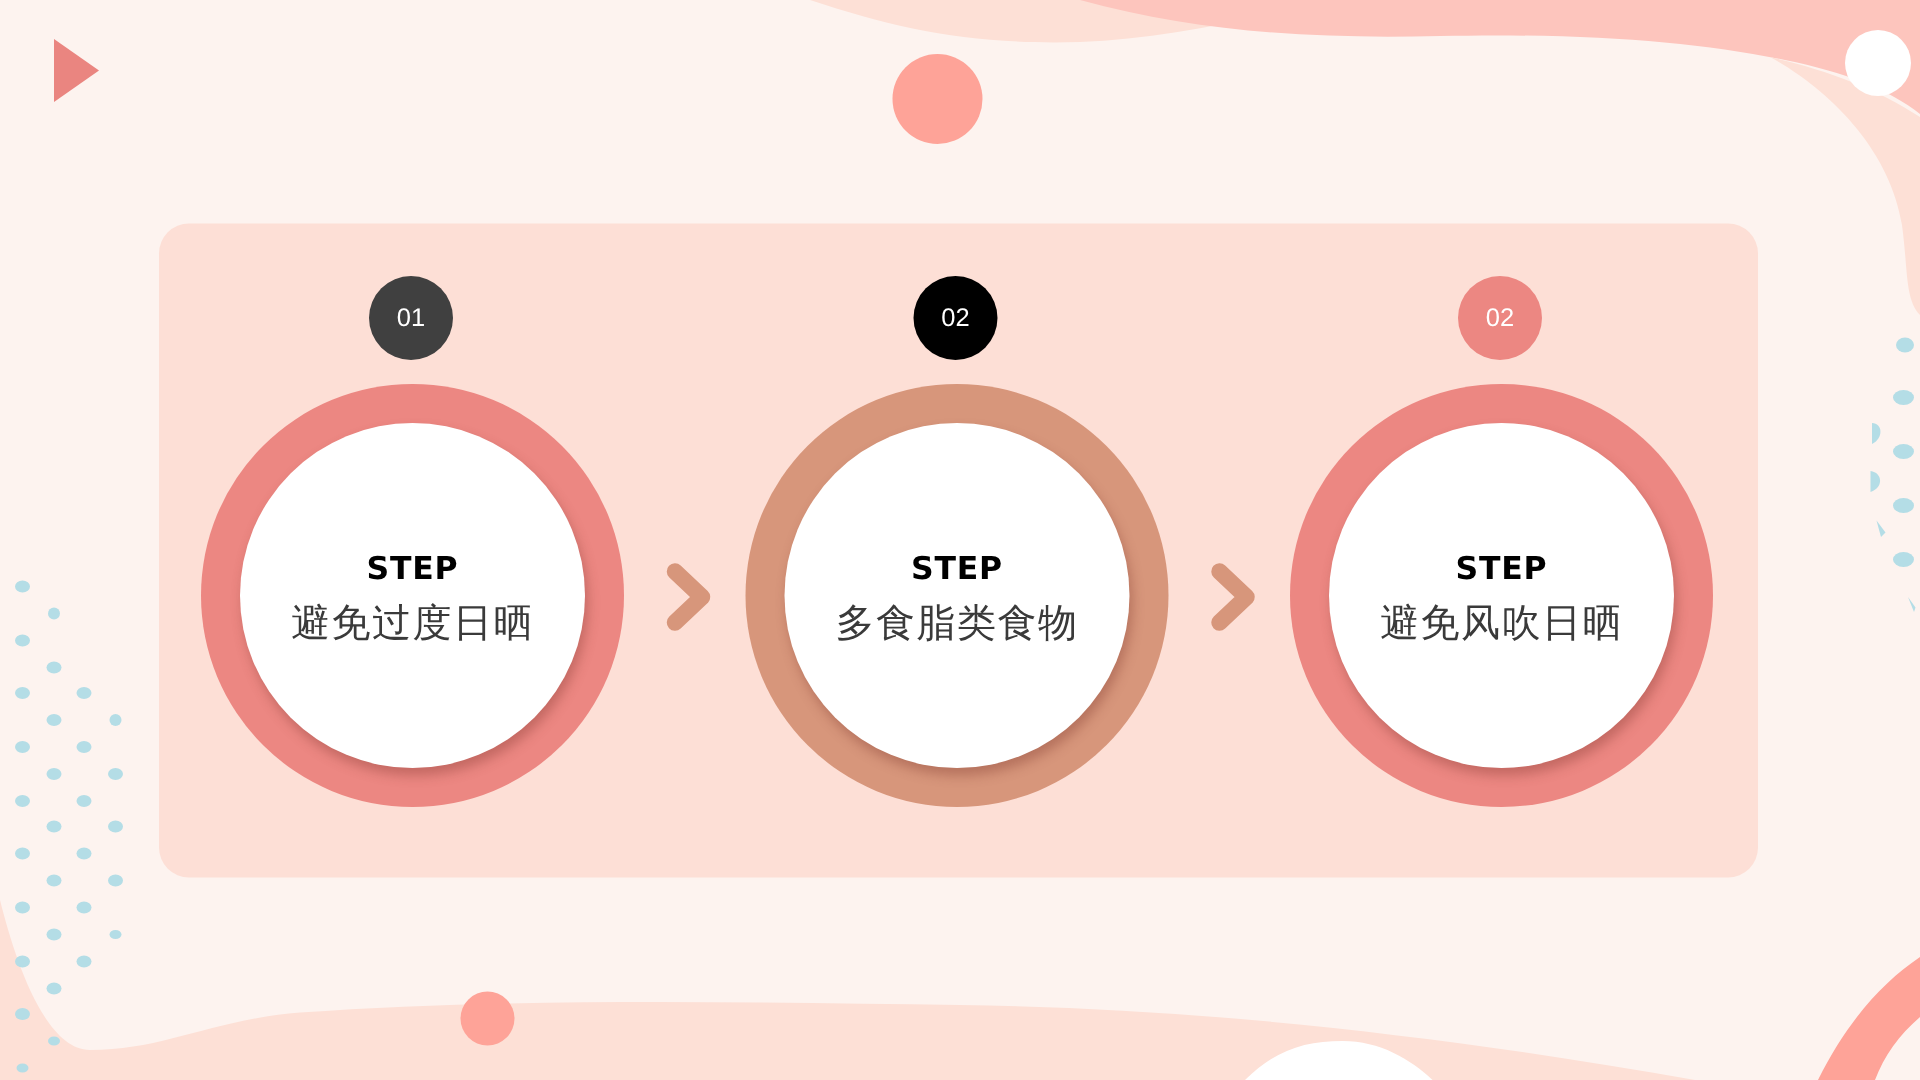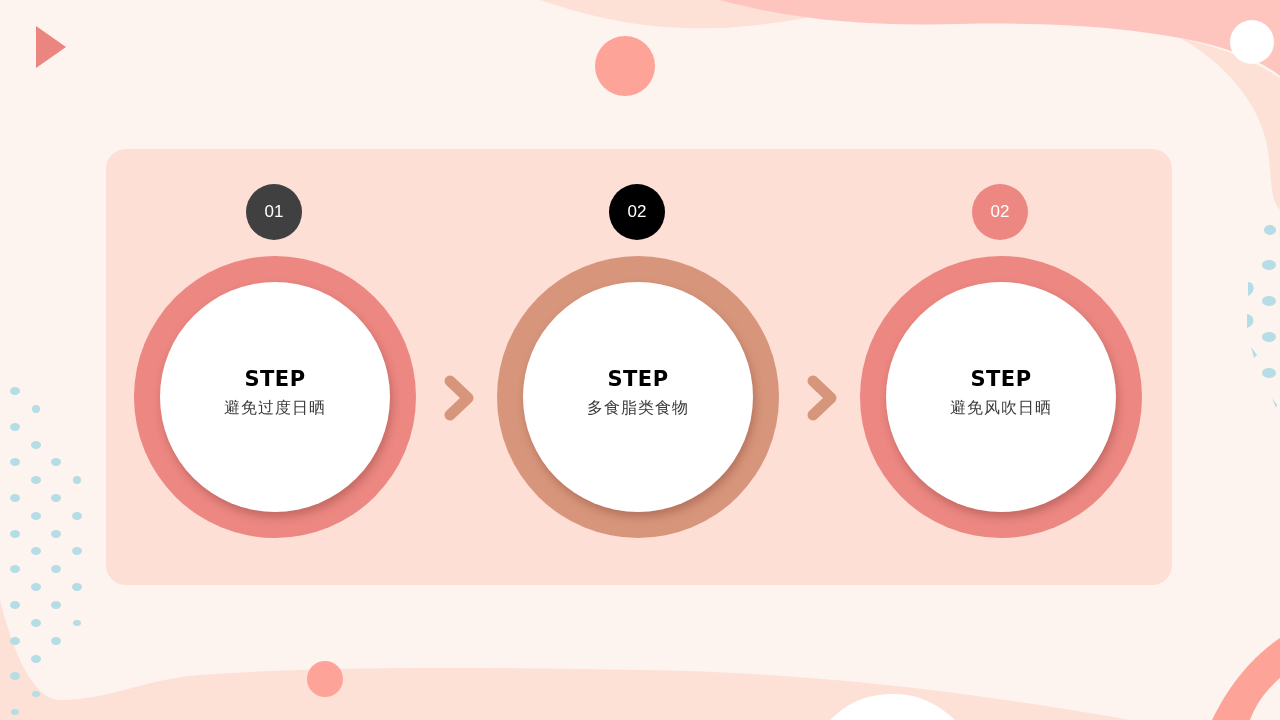--- a/index.html
+++ b/index.html
@@ -64,21 +64,21 @@
       font-weight: bold;
       font-size: 21px;
       color: #000000;
       letter-spacing: 0.5px;
       margin-top: 35px;
     }
     .step-desc {
       position: absolute; left: 0; right: 0; top: 116px;
       text-align: center;
       font-family: "DejaVu Serif", serif;
-      font-size: 16px;
+      font-size: 26px;
       color: #3a3a3a;
       letter-spacing: 1px;
     }
 
     .chevron {
       position: absolute; width: 40px; height: 50px;
     }
   </style>
 </head>
 <body>

